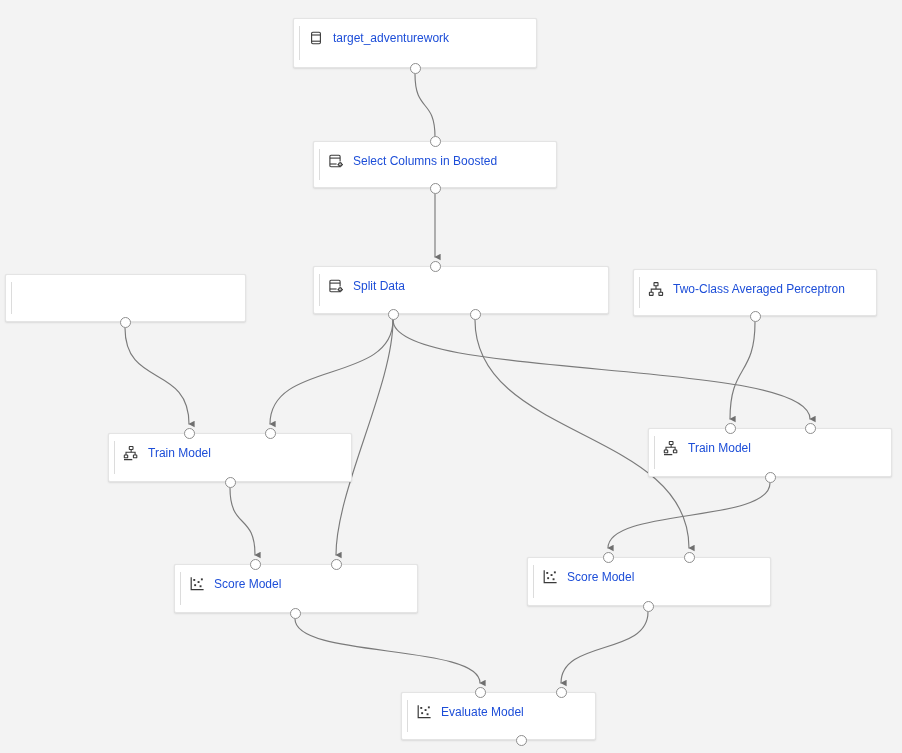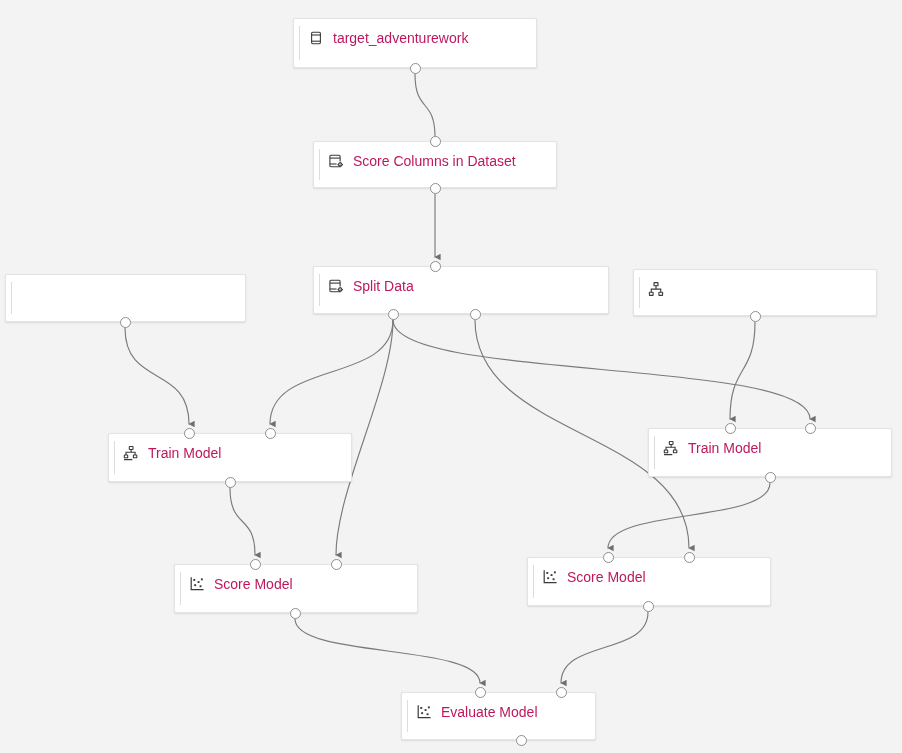--- a/index.html
+++ b/index.html
@@ -57,23 +57,23 @@
   }
   .node .ico {
     width: 16px;
     height: 16px;
     flex: 0 0 16px;
     display: block;
     color: #3a3a3a;
   }
   .node .ico svg { display: block; }
   .node .label {
-    font-size: 14px;
+    font-size: 12px;
     line-height: 16px;
-    color: #be185d;
+    color: #1d4ed8;
     white-space: nowrap;
     font-family: "Liberation Sans", sans-serif;
   }
   .port {
     position: absolute;
     width: 11px;
     height: 11px;
     margin-left: -5.5px;
     margin-top: -5.5px;
     border-radius: 50%;
@@ -131,21 +131,21 @@
               <path d="M12.1 11.5 v1.2 a1.1 1.1 0 0 1 -1.1 1.1 h-8.0 a1.1 1.1 0 0 1 -1.1 -1.1 v-9.3 a1.1 1.1 0 0 1 1.1 -1.1"></path>
               <line x1="1.9" y1="5.1" x2="12.1" y2="5.1"></line>
               <line x1="1.9" y1="11.0" x2="8.6" y2="11.0"></line>
               <circle cx="12.2" cy="11.6" r="1.7"></circle>
               <line x1="12.2" y1="8.9" x2="12.2" y2="9.8"></line>
               <line x1="12.2" y1="13.4" x2="12.2" y2="14.3"></line>
               <line x1="9.5" y1="11.6" x2="10.4" y2="11.6"></line>
               <line x1="14.0" y1="11.6" x2="14.9" y2="11.6"></line>
             </svg>
           </span>
-          <span class="label">Score Columns in Dataset</span>
+          <span class="label">Select Columns in Boosted</span>
         </div>
       </div>
       <div class="node" style="left: 313px; top: 266px; width: 296px; height: 48px;">
         <div class="accent"></div>
         <div class="row">
           <span class="ico">
             <svg viewBox="0 0 16 16" width="16" height="16" fill="none" stroke="currentColor" stroke-width="1.1">
               <path d="M3.0 2.3 h8.0 a1.1 1.1 0 0 1 1.1 1.1 v5.0"></path>
               <path d="M12.1 11.5 v1.2 a1.1 1.1 0 0 1 -1.1 1.1 h-8.0 a1.1 1.1 0 0 1 -1.1 -1.1 v-9.3 a1.1 1.1 0 0 1 1.1 -1.1"></path>
               <line x1="1.9" y1="5.1" x2="12.1" y2="5.1"></line>
@@ -168,20 +168,21 @@
         <div class="row">
           <span class="ico">
             <svg viewBox="0 0 16 16" width="16" height="16" fill="none" stroke="currentColor" stroke-width="1.1">
               <rect x="6.0" y="1.6" width="4.0" height="3.2" rx="0.4"></rect>
               <rect x="1.4" y="11.2" width="3.7" height="3.2" rx="0.4"></rect>
               <rect x="10.9" y="11.2" width="3.7" height="3.2" rx="0.4"></rect>
               <line x1="8.0" y1="4.8" x2="8.0" y2="8.1"></line>
               <path d="M3.25 11.2 V8.1 H12.75 V11.2"></path>
             </svg>
           </span>
+          <span class="label">Two-Class Averaged Perceptron</span>
         </div>
       </div>
       <div class="node" style="left: 108px; top: 433px; width: 244px; height: 49px;">
         <div class="accent"></div>
         <div class="row">
           <span class="ico">
             <svg viewBox="0 0 16 16" width="16" height="16" fill="none" stroke="currentColor" stroke-width="1.1">
               <rect x="6.3" y="1.5" width="3.7" height="3.0" rx="0.4"></rect>
               <rect x="1.3" y="10.0" width="3.4" height="2.8" rx="0.4"></rect>
               <rect x="10.4" y="10.0" width="3.4" height="2.8" rx="0.4"></rect>

